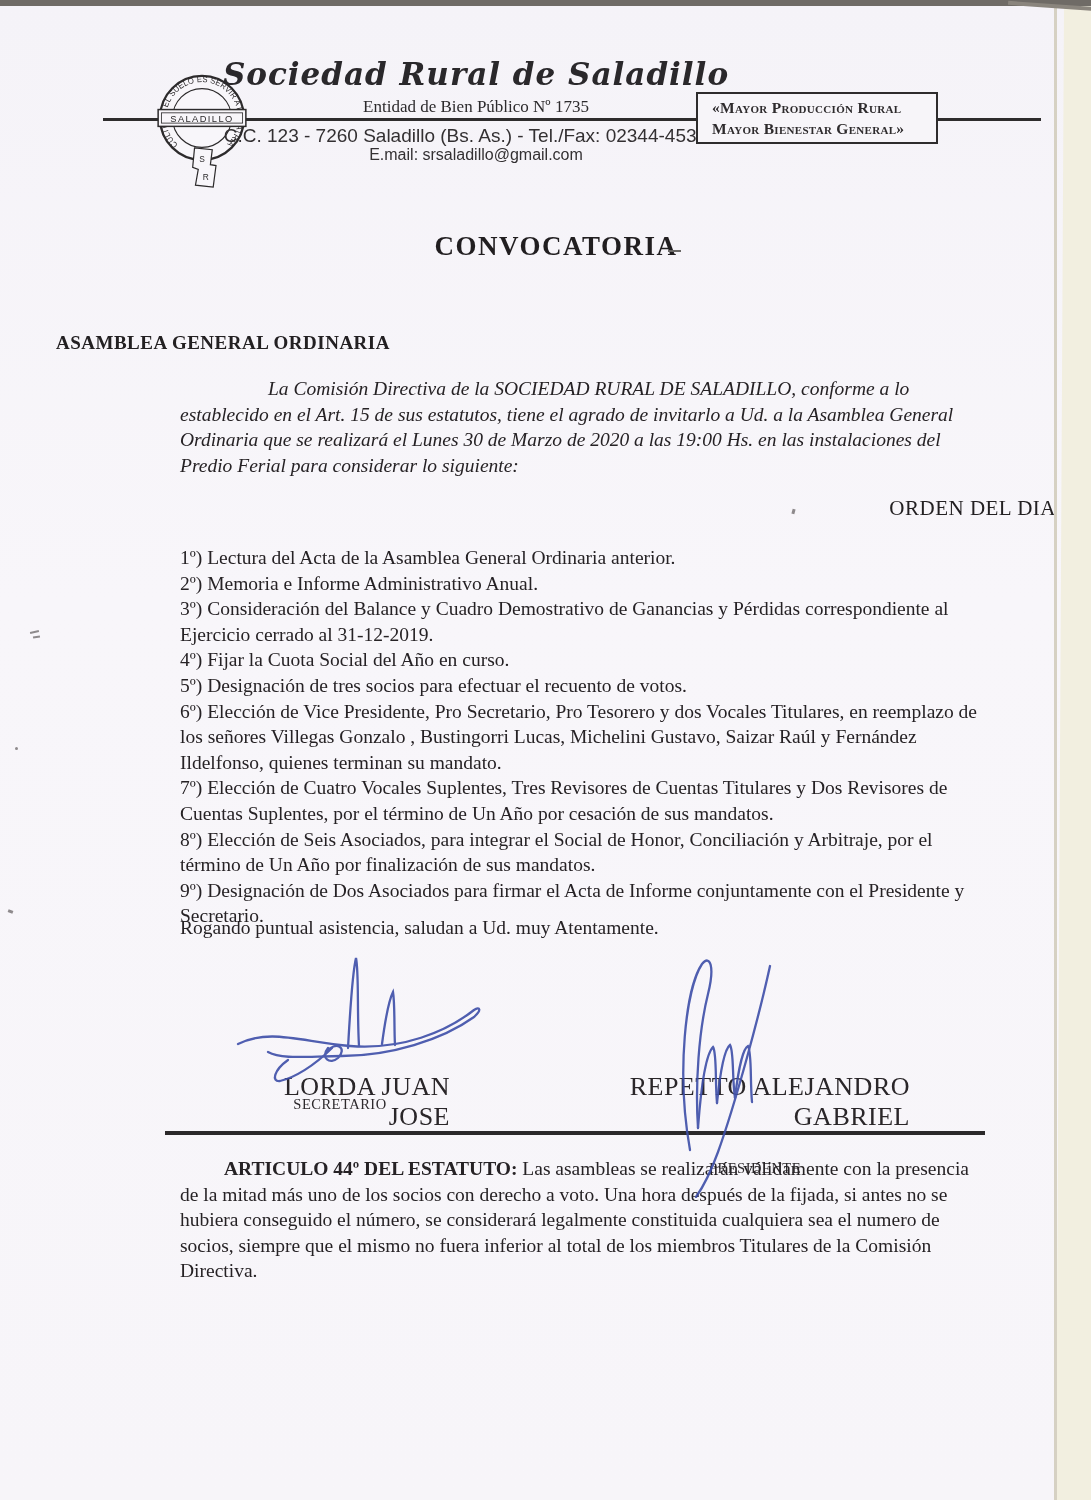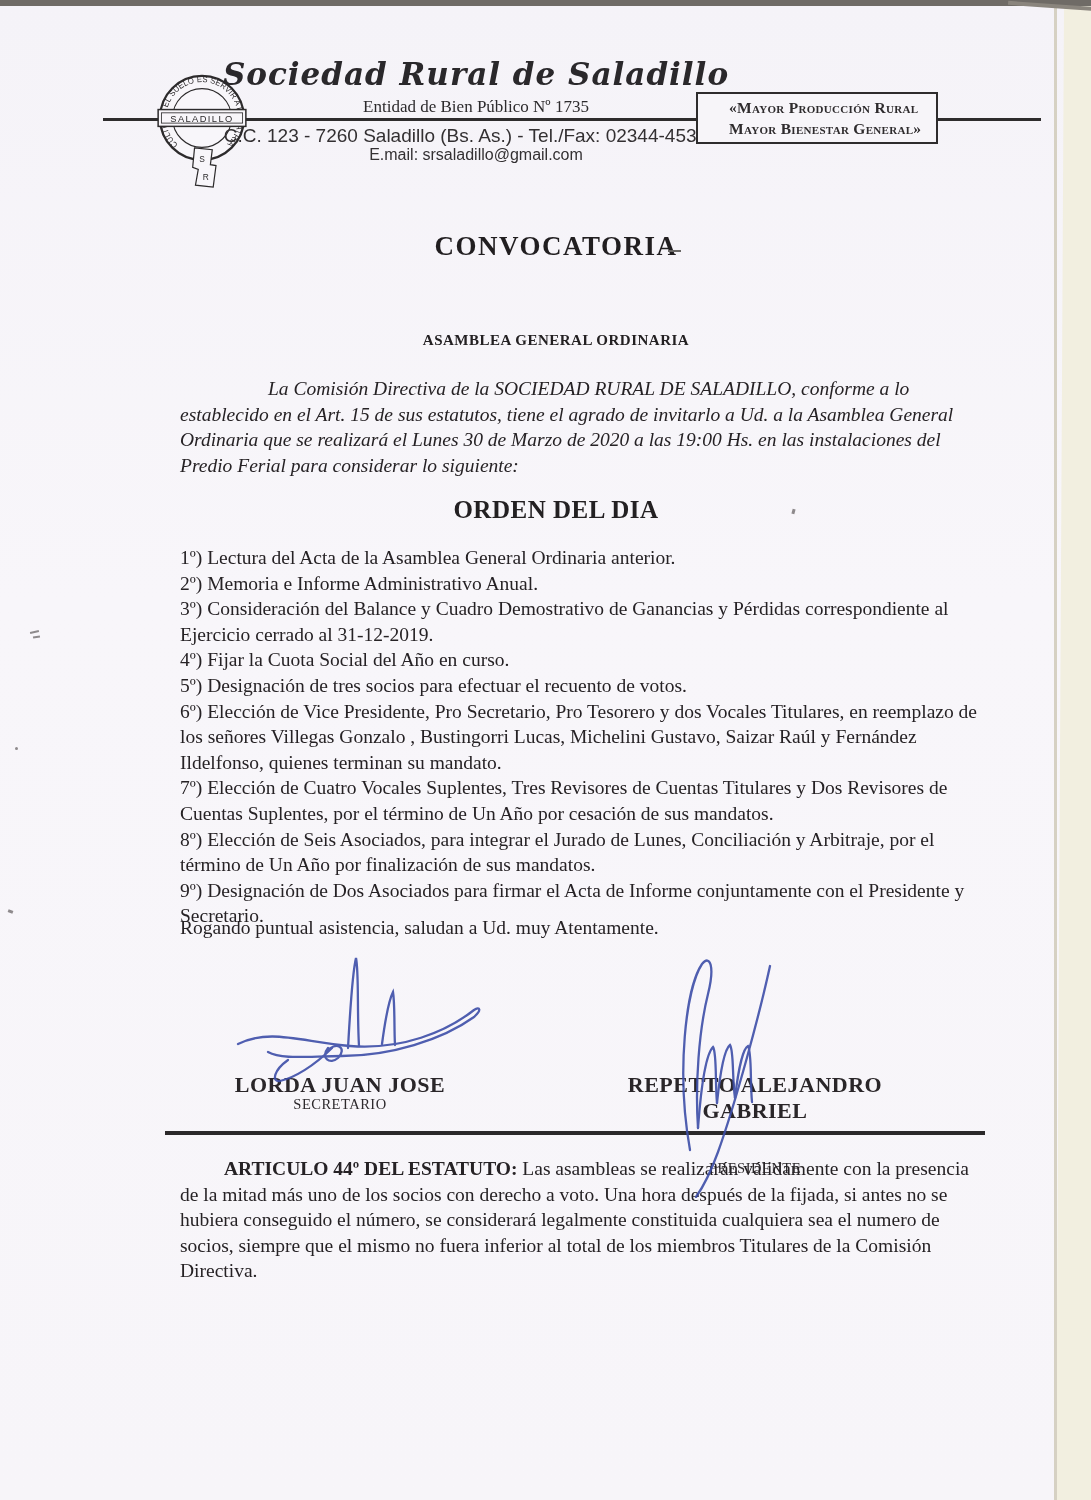--- a/index.html
+++ b/index.html
@@ -22,41 +22,41 @@
   .entity{position:absolute;left:160px;top:93px;width:632px;text-align:center;
         font-size:17px;color:#2c2a2c;z-index:2;}
   .address{position:absolute;left:160px;top:121px;width:632px;text-align:center;
         font-family:"Liberation Sans",sans-serif;font-size:19px;color:#333032;z-index:2;}
   .email{position:absolute;left:160px;top:142px;width:632px;text-align:center;
         font-family:"Liberation Sans",sans-serif;font-size:16px;color:#333032;z-index:2;}
   .slogan-box{position:absolute;left:696px;top:88px;width:224px;height:48px;
         border:2px solid #2e2c2d;background:#f7f5f9;z-index:2;
         display:flex;flex-direction:column;justify-content:center;padding-left:14px;}
   .slogan-box div{font-variant:small-caps;font-weight:bold;font-size:15.5px;
-        line-height:21px;color:#2e2b2d;letter-spacing:0.3px;margin-left:17px;}
+        line-height:21px;color:#2e2b2d;letter-spacing:0.3px;}
 
   
   .title{position:absolute;left:56px;top:227px;width:1000px;text-align:center;
         font-weight:bold;font-size:27px;letter-spacing:1.5px;color:#211e20;}
   .title-dash{position:absolute;left:668px;top:246px;width:13px;height:2px;background:#6a6866;}
-  .subtitle{position:absolute;left:56px;top:328px;width:1000px;text-align:center;
-        font-weight:bold;font-size:15px;letter-spacing:0.5px;color:#232022;}
+  .subtitle{position:absolute;left:56px;top:328px;width:1000px;text-align:left;
+        font-weight:bold;font-size:19px;letter-spacing:0.5px;color:#232022;}
   .intro{position:absolute;left:180px;top:372px;width:812px;font-style:italic;
         font-size:19.5px;line-height:25.5px;text-indent:88px;color:#262225;}
-  .agenda-title{position:absolute;left:56px;top:492px;width:1000px;text-align:center;
-        font-weight:bold;font-size:25px;letter-spacing:0.5px;color:#232022;}
+  .agenda-title{position:absolute;left:56px;top:492px;width:1000px;text-align:right;
+        font-weight:normal;font-size:21px;letter-spacing:0.5px;color:#232022;}
   .agenda{position:absolute;left:180px;top:541px;width:812px;font-size:19.5px;
         line-height:25.6px;color:#262225;font-family:Liberation Serif, serif;}
   .closing{position:absolute;left:180px;top:913px;width:812px;font-size:19.5px;color:#262225;}
 
   
   .sig-svg{position:absolute;z-index:3;}
   .sig-left{left:230px;top:948px;}
   .sig-right{left:638px;top:948px;}
-  .sig-name{position:absolute;text-align:center;font-size:22px;letter-spacing:0.5px;color:#2a2629;font-weight:bold;}
+  .sig-name{position:absolute;text-align:right;font-size:26px;letter-spacing:0.5px;color:#2a2629;}
   .sig-role{position:absolute;text-align:center;font-size:14.5px;letter-spacing:0.5px;color:#2d292c;}
   .name-left{left:230px;top:1068px;width:220px;}
   .role-left{left:230px;top:1092px;width:220px;}
   .name-right{left:600px;top:1068px;width:310px;}
   .role-right{left:600px;top:1156px;width:310px;}
   .sep-line{position:absolute;left:165px;top:1127px;width:820px;height:4px;background:#2b292a;z-index:1;}
 
   .footnote{position:absolute;left:180px;top:1152px;width:812px;font-size:19.5px;
         line-height:25.6px;color:#262225;}
   .footnote b{font-weight:bold;margin-left:44px;}
@@ -110,21 +110,21 @@
     <div class="agenda-title">ORDEN DEL DIA</div>
 
     <div class="agenda">
       <div>1º) Lectura del Acta de la Asamblea General Ordinaria anterior.</div>
       <div>2º) Memoria e Informe Administrativo Anual.</div>
       <div>3º) Consideración del Balance y Cuadro Demostrativo de Ganancias y Pérdidas correspondiente al Ejercicio cerrado al 31-12-2019.</div>
       <div>4º) Fijar la Cuota Social del Año en curso.</div>
       <div>5º) Designación de tres socios para efectuar el recuento de votos.</div>
       <div>6º) Elección de Vice Presidente, Pro Secretario, Pro Tesorero y dos Vocales Titulares, en reemplazo de los señores Villegas Gonzalo , Bustingorri Lucas, Michelini Gustavo, Saizar Raúl y Fernández Ildelfonso, quienes terminan su mandato.</div>
       <div>7º) Elección de Cuatro Vocales Suplentes, Tres Revisores de Cuentas Titulares y Dos Revisores de Cuentas Suplentes, por el término de Un Año por cesación de sus mandatos.</div>
-      <div>8º) Elección de Seis Asociados, para integrar el Jurado de Lunes, Conciliación y Arbitraje, por el término de Un Año por finalización de sus mandatos.</div>
+      <div>8º) Elección de Seis Asociados, para integrar el Social de Honor, Conciliación y Arbitraje, por el término de Un Año por finalización de sus mandatos.</div>
       <div>9º) Designación de Dos Asociados para firmar el Acta de Informe conjuntamente con el Presidente y Secretario.</div>
     </div>
 
     <div class="closing">Rogando puntual asistencia, saludan a Ud. muy Atentamente.</div>
 
     <svg class="sig-svg sig-left" width="260" height="132" viewBox="0 0 260 132">
       <g fill="none" stroke="#3d4ea8" stroke-width="2.3" stroke-linecap="round" opacity="0.9">
         <path d="M 8,92 C 40,76 72,90 120,94 C 172,98 216,80 244,58 C 250,54 252,58 244,65 C 212,88 160,104 112,104 C 80,104 52,108 38,100"></path>
         <path d="M 118,96 C 120,62 122,22 126,6 C 129,20 127,60 129,94"></path>
         <path d="M 152,92 C 156,62 160,46 163,40 C 165,52 164,76 165,93"></path>

